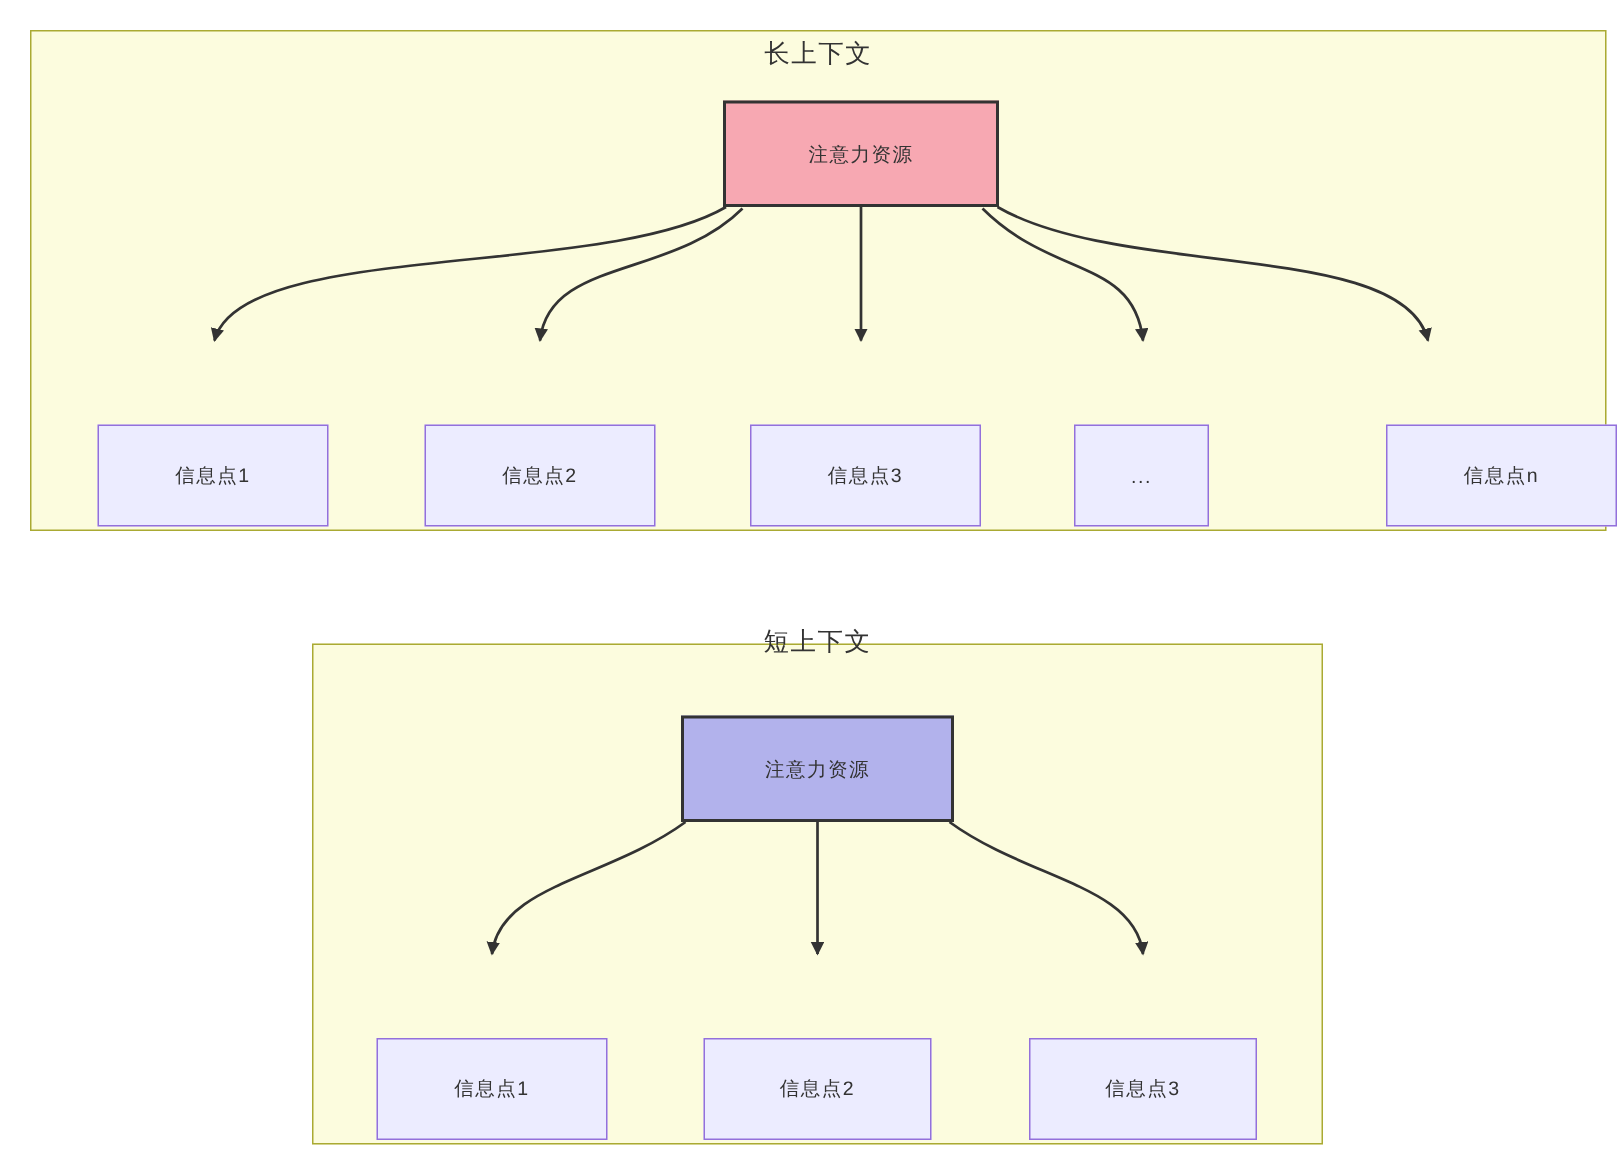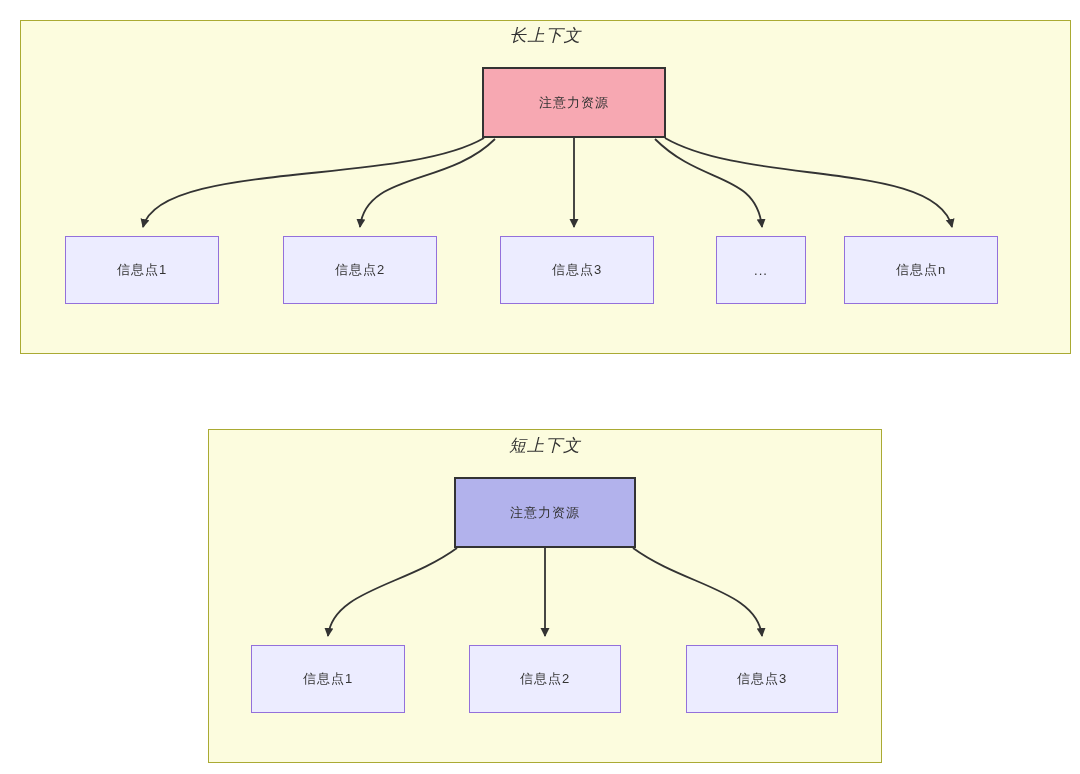--- a/index.html
+++ b/index.html
@@ -18,35 +18,35 @@
     border: 1.5px solid var(--panel-border, #AAAA33);
     box-sizing: border-box;
   }
   .panel-title {
     position: absolute;
     text-align: center;
     font-size: 17px;
     font-weight: 400;
     color: var(--text-color, #333);
     letter-spacing: 1px;
-    font-style: italic;
   }
   .node {
     position: absolute;
     box-sizing: border-box;
     display: flex;
     align-items: center;
     justify-content: center;
     font-size: 13px;
     color: var(--text-color, #333);
     letter-spacing: 1px;
   }
   .node.info {
     background: var(--node-fill, #ECECFF);
     border: 1.4px solid var(--node-border, #9370DB);
+    margin-top: 47px;
   }
   .node.source {
     border: 2.6px solid var(--source-border, #333333);
     z-index: 2;
   }
   .node.source.long  { background: var(--attention-long-fill, #F7A8B2); }
   .node.source.short { background: var(--attention-short-fill, #B2B2EC); }
   #arrow-layer {
     position: absolute;
     left: 0; top: 0;
@@ -63,21 +63,21 @@
 </style>
 </head>
 <body>
 
 <div id="canvas">
 
   <div class="panel" style="left:20px; top:20px; width:1051px; height:334px;"></div>
   <div class="panel-title" style="left:20px; top:24px; width:1051px;">长上下文</div>
 
   <div class="panel" style="left:208px; top:429px; width:674px; height:334px;"></div>
-  <div class="panel-title" style="left:208px; top:434px; width:674px;">短上下文</div>
+  <div class="panel-title" style="left:208px; top:416px; width:674px;">短上下文</div>
 
   <svg id="arrow-layer" viewBox="0 0 1080 774" xmlns="http://www.w3.org/2000/svg">
     <defs>
       <marker id="ah" markerUnits="userSpaceOnUse" markerWidth="12" markerHeight="12" refX="8" refY="4.5" orient="auto">
         <path d="M0,0 L9,4.5 L0,9 Z"></path>
       </marker>
     </defs>
 
     <path class="edge" d="M 484 138 C 402 186, 160 160, 143 227" marker-end="url(#ah)"></path>
     <path class="edge" d="M 495 139 C 448 186, 366 172, 360 227" marker-end="url(#ah)"></path>
@@ -89,21 +89,21 @@
     <path class="edge" d="M 545 548 L 545 636" marker-end="url(#ah)"></path>
     <path class="edge" d="M 633 548 C 685 586, 757 590, 762 636" marker-end="url(#ah)"></path>
   </svg>
 
   <div class="node source long" style="left:482px; top:67px; width:184px; height:71px;">注意力资源</div>
 
   <div class="node info" style="left:65px; top:236px; width:154px; height:68px;">信息点1</div>
   <div class="node info" style="left:283px; top:236px; width:154px; height:68px;">信息点2</div>
   <div class="node info" style="left:500px; top:236px; width:154px; height:68px;">信息点3</div>
   <div class="node info" style="left:716px; top:236px; width:90px; height:68px;">...</div>
-  <div class="node info" style="left:844px; top:236px; width:154px; height:68px;">信息点n</div>
+  <div class="node info" style="left:924px; top:236px; width:154px; height:68px;">信息点n</div>
 
   <div class="node source short" style="left:454px; top:477px; width:182px; height:71px;">注意力资源</div>
 
   <div class="node info" style="left:251px; top:645px; width:154px; height:68px;">信息点1</div>
   <div class="node info" style="left:469px; top:645px; width:152px; height:68px;">信息点2</div>
   <div class="node info" style="left:686px; top:645px; width:152px; height:68px;">信息点3</div>
 
 </div>
 
 </body></html>

